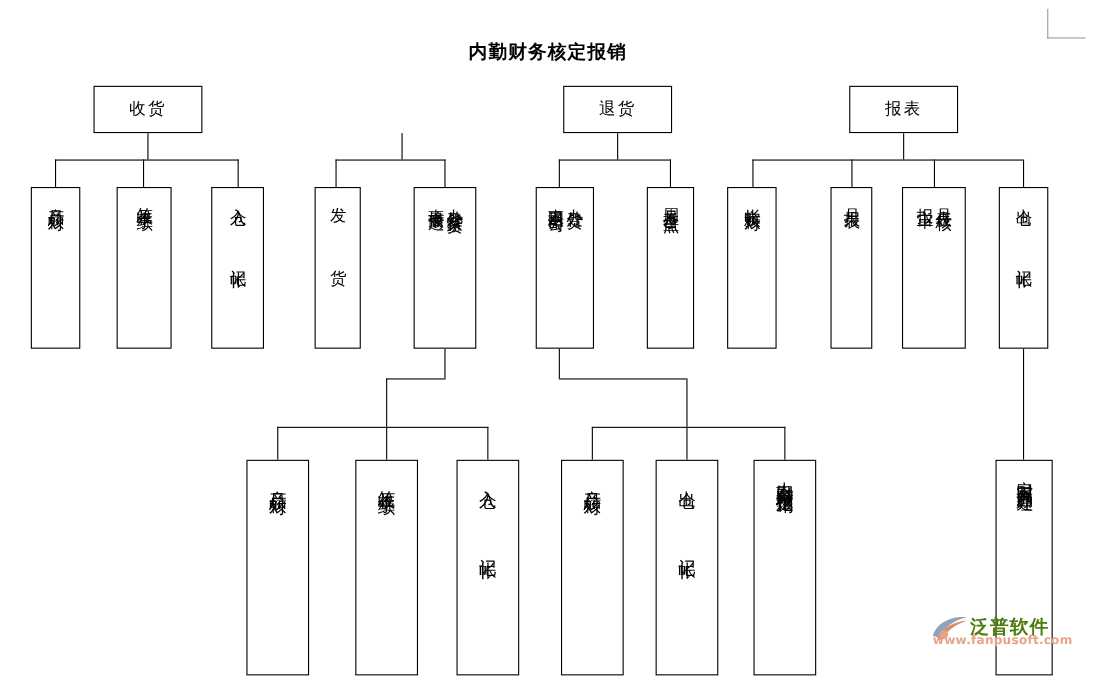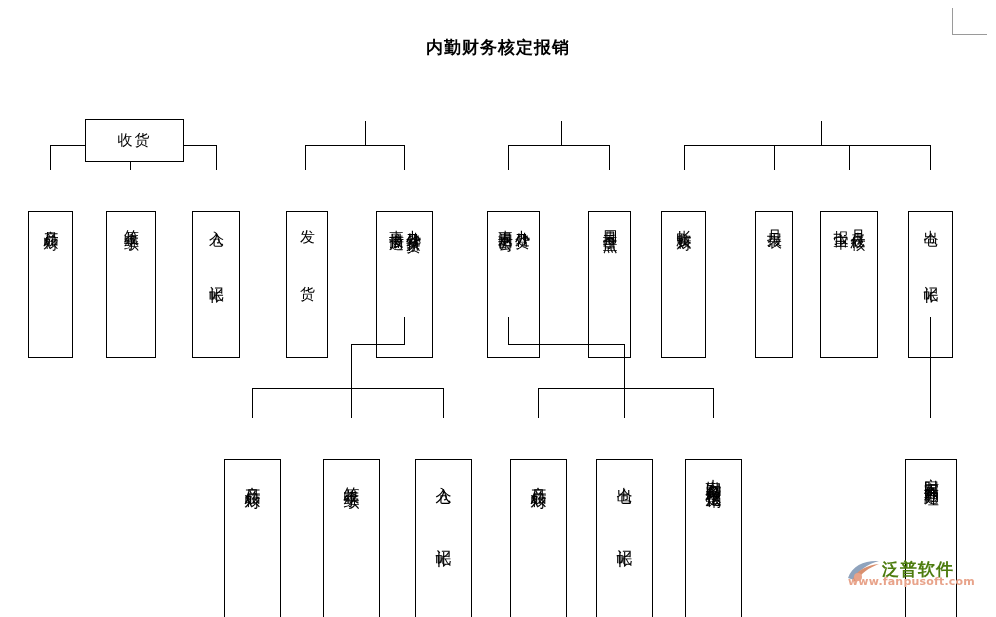--- a/index.html
+++ b/index.html
@@ -36,21 +36,20 @@
   
   .node{
     position:absolute;
     box-sizing:border-box;
     border:1px solid #000;
     background:#fff;
     color:#000;
     font-size:15px;
     line-height:1.05;
     overflow:hidden;
-    margin-top:41px;
   }
   
   .node.h{
     display:flex;
     align-items:center;
     justify-content:center;
     letter-spacing:2px;
   }
   
   .node.v{
@@ -151,30 +150,32 @@
   <div class="node v" style="left:286px;top:170px;width:42px;height:147px;">
     <span class="vcol"><span>发</span></span>
     <span class="vcol" style="margin-left:-15px;padding-top:56px;"><span>货</span></span>
   </div>
 
   <div class="node v two" style="left:376px;top:170px;width:57px;height:147px;">
     <span class="vcol">事接商退</span>
     <span class="vcol">办处货家货</span>
   </div>
 
+  <div class="node h" style="left:512px;top:78px;width:99px;height:43px;">退货</div>
 
   <div class="node v two" style="left:487px;top:170px;width:53px;height:147px;">
     <span class="vcol">事退回公司</span>
     <span class="vcol">办处货</span>
   </div>
 
   <div class="node v" style="left:588px;top:170px;width:43px;height:147px;">
     <span class="vcol">周月季盘点</span>
   </div>
 
+  <div class="node h" style="left:772px;top:78px;width:99px;height:43px;">报表</div>
 
   <div class="node v" style="left:661px;top:170px;width:45px;height:147px;">
     <span class="vcol">帐实核对</span>
   </div>
 
   <div class="node v" style="left:755px;top:170px;width:38px;height:147px;">
     <span class="vcol">月报表</span>
   </div>
 
   <div class="node v two" style="left:820px;top:170px;width:58px;height:147px;">

